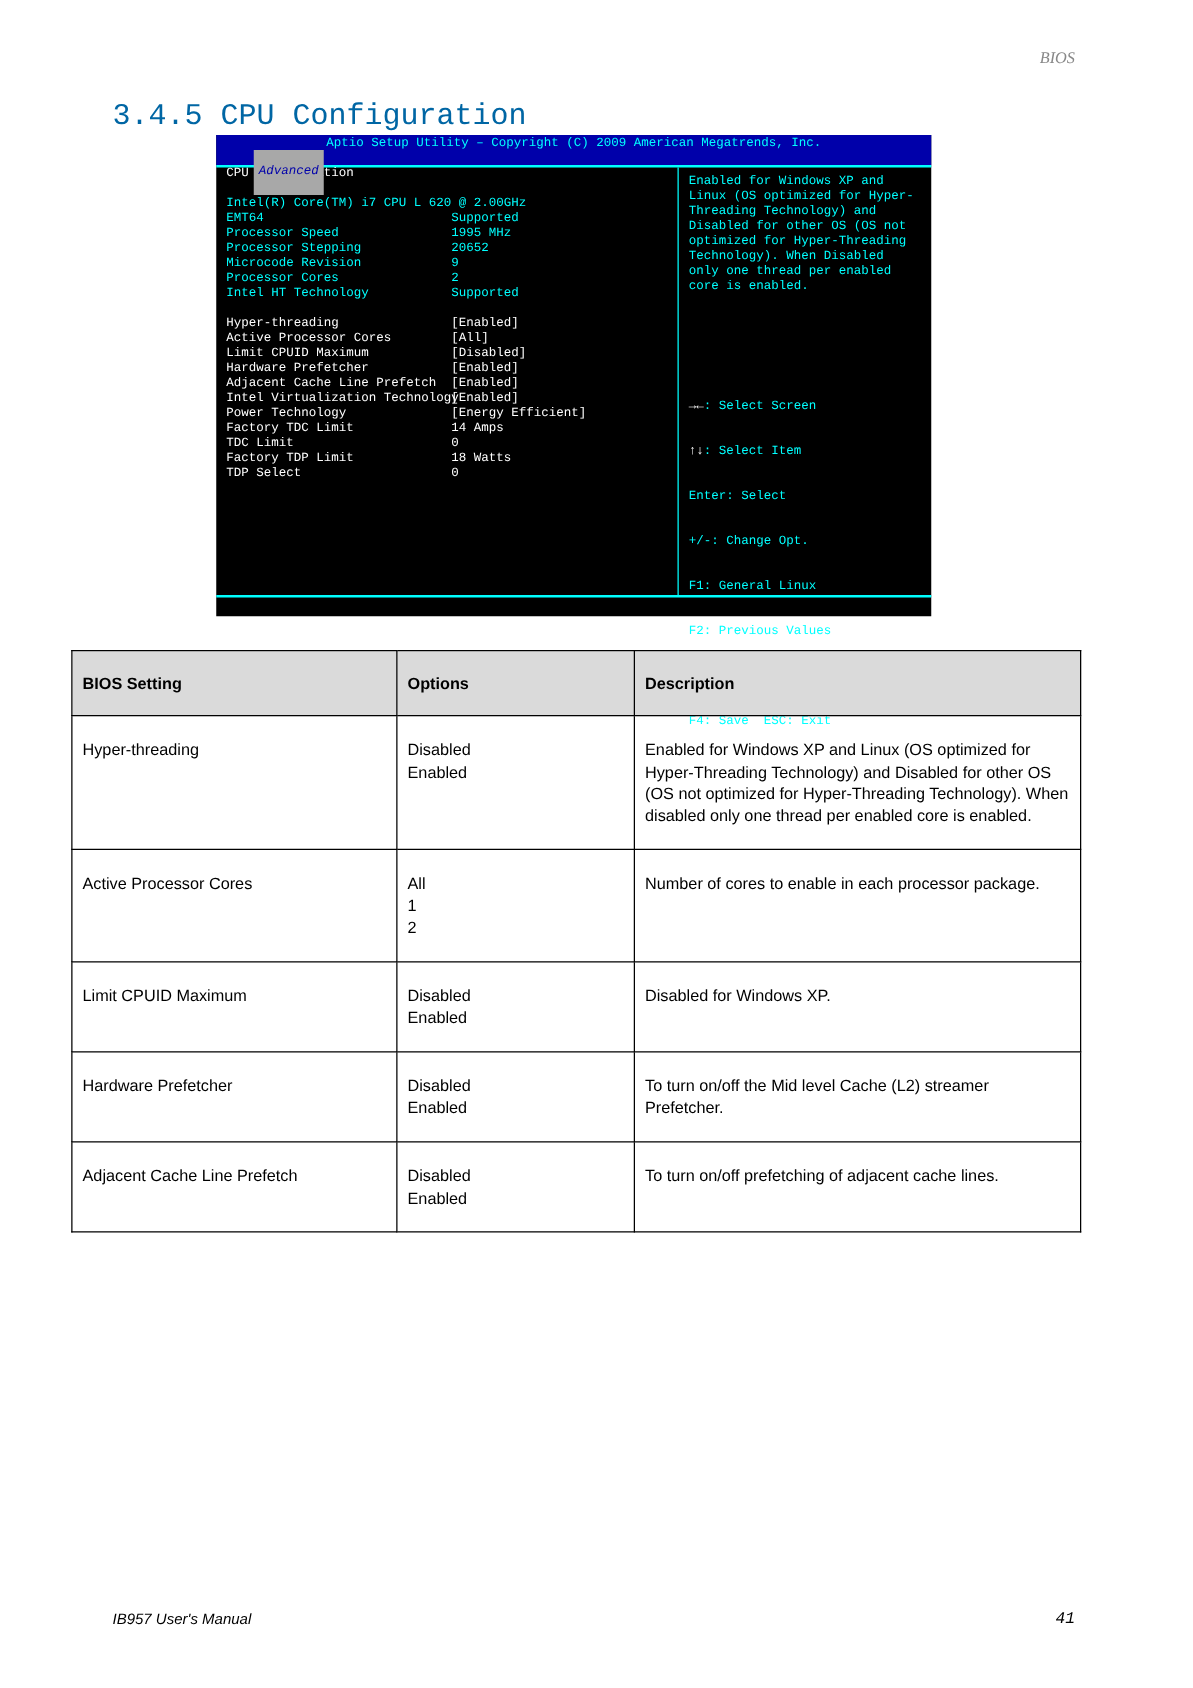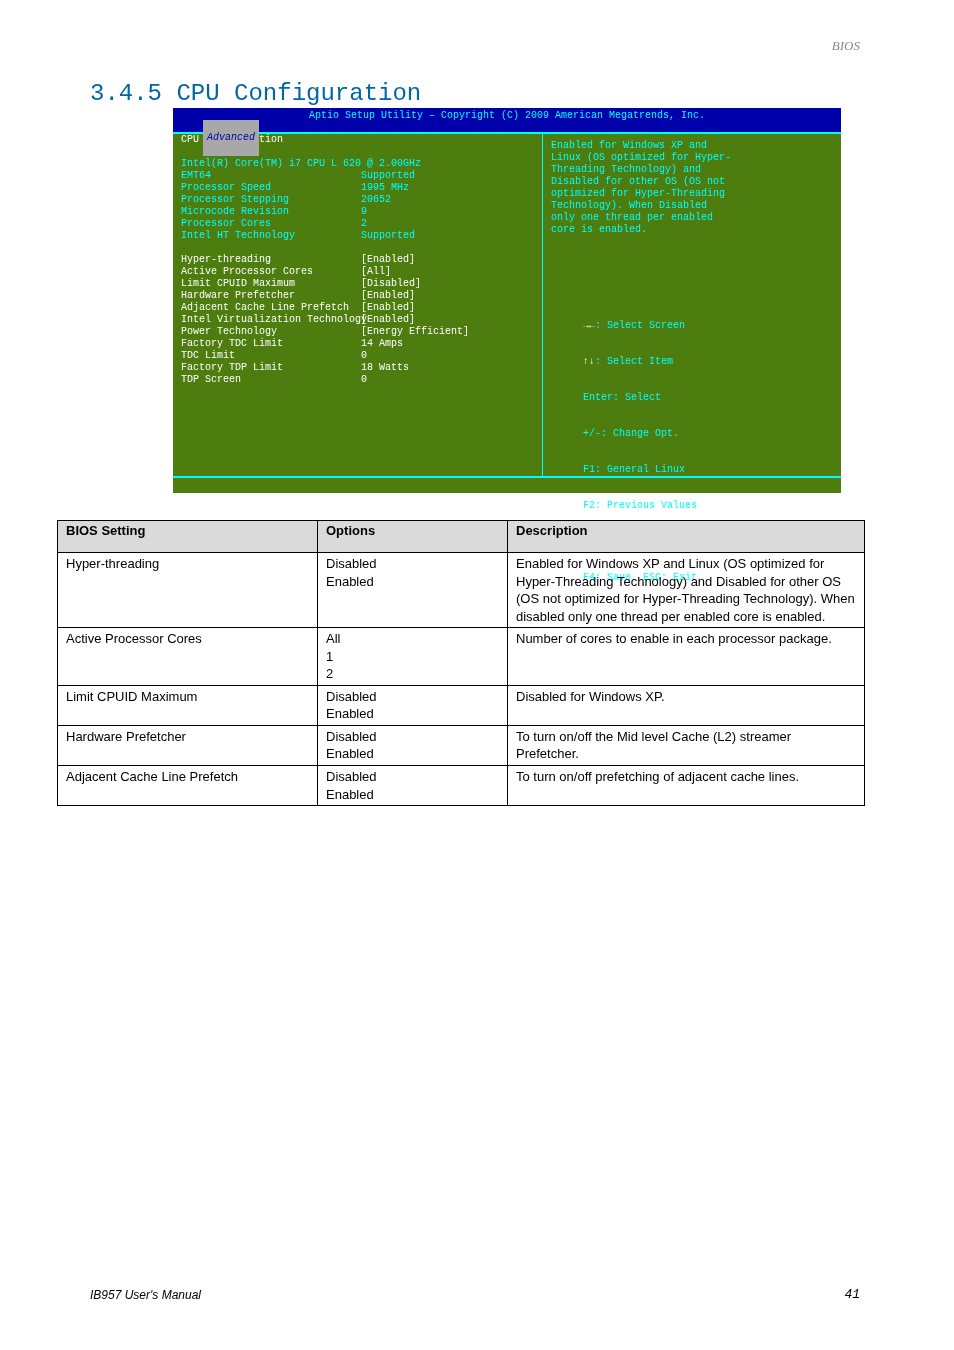--- a/index.html
+++ b/index.html
@@ -3,39 +3,39 @@
 <meta charset="utf-8">
 <style>
   * { box-sizing: border-box; margin: 0; padding: 0; }
   body { width: 954px; height: 1350px; background: #fff; font-family: Arial, sans-serif; position: relative; }
 
   .page-ref { position: absolute; top: 38px; right: 94px; font-size: 13px; color: #888; font-style: italic; font-family: "Times New Roman", serif; text-align: center; }
 
   .section-title { position: absolute; top: 80px; left: 90px; color: #0066a4; font-size: 24px; font-family: Liberation Mono, monospace; }
 
   
-  .bios-wrap { position: absolute; top: 108px; left: 173px; width: 668px; height: 385px; background: #4d7c0f; font-family: "Lucida Console", "Courier New", monospace; font-size: 10px; color: #00ffff; }
+  .bios-wrap { position: absolute; top: 108px; left: 173px; width: 572px; height: 385px; background: #000000; font-family: "Lucida Console", "Courier New", monospace; font-size: 10px; color: #00ffff; }
   .bios-topbar { height: 24px; background: #0000aa; color: #00ffff; text-align: center; line-height: 12px; padding-top: 2px; position: relative; }
   .bios-tab { position: absolute; left: 30px; top: 12px; background: #a8a8a8; color: #0000aa; padding: 12px 4px; line-height: 12px; font-style: italic; }
   .bios-body { display: flex; height: 346px; border-top: 2px solid #00ffff; border-bottom: 2px solid #00ffff; }
   .bios-left { width: 370px; padding: 0 8px; border-right: 1px solid #00ffff; }
   .bios-right { width: 202px; padding: 6px 8px; color: #00ffff; }
   .bios-row { display: flex; line-height: 12px; }
   .bios-label { color: #00ffff; width: 180px; white-space: pre; }
   .bios-val { color: #00ffff; white-space: pre; }
   .bios-row.conf .bios-label { color: #fff; }
   .bios-row.conf .bios-val { color: #fff; }
   .bios-help { line-height: 12px; white-space: pre-wrap; }
-  .bios-nav { margin-top: 60px; line-height: 12px; color: #00ffff; white-space: pre; margin-left: 32px; }
+  .bios-nav { margin-top: 60px; line-height: 12px; color: #00ffff; white-space: pre; }
   .bios-nav .hl { color: #fff; }
   .bios-footer { height: 14px; background: #0000aa; color: #00ffff; text-align: center; line-height: 14px; font-size: 10px; }
 
   
   .opt-table { position: absolute; top: 520px; left: 57px; width: 808px; border-collapse: collapse; font-size: 13px; font-family: Arial, sans-serif; }
-  .opt-table th, .opt-table td { border: 0.7px solid #000; padding: 2px 8px; vertical-align: top; text-align: left; }
+  .opt-table th, .opt-table td { border: 0.7px solid #000; padding: 18px 8px; vertical-align: top; text-align: left; }
   .opt-table th { background: #dadada; font-weight: bold; height: 32px; }
   .opt-table td { line-height: 1.35; }
   .col1 { width: 260px; }
   .col2 { width: 190px; }
   .col3 { }
 
   
   .foot-text { position: absolute; bottom: 48px; left: 90px; font-size: 12px; font-family: Arial, sans-serif; font-style: italic; }
   .foot-page { position: absolute; bottom: 48px; right: 94px; font-size: 13px; font-family: Liberation Mono, monospace; font-style: italic; }
 </style>
@@ -118,21 +118,21 @@
         </div>
       <div class="bios-row conf">
           <span class="bios-label">TDC Limit</span>
           <span class="bios-val">0</span>
         </div>
       <div class="bios-row conf">
           <span class="bios-label">Factory TDP Limit</span>
           <span class="bios-val">18 Watts</span>
         </div>
       <div class="bios-row conf">
-          <span class="bios-label">TDP Screen</span>
+          <span class="bios-label">TDP Select</span>
           <span class="bios-val">0</span>
         </div>
     </div>
     <div class="bios-right">
       <div class="bios-help">Enabled for Windows XP and Linux (OS optimized for Hyper-Threading Technology) and Disabled for other OS (OS not optimized for Hyper-Threading Technology). When Disabled only one thread per enabled core is enabled.</div>
       <div class="bios-nav">
         <div><span class="hl">→←</span><span>: Select Screen</span></div>
         <div><span class="hl">↑↓</span><span>: Select Item</span></div>
         <div>Enter: Select</div>
         <div>+/-: Change Opt.</div>

